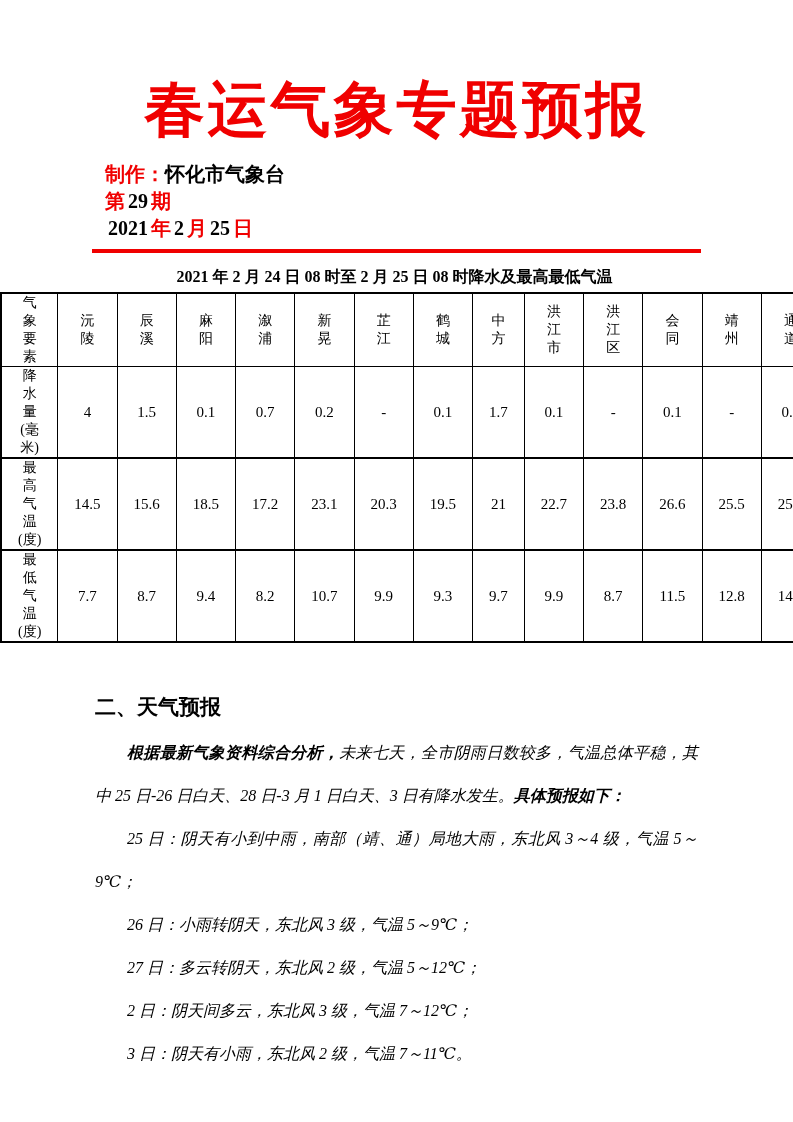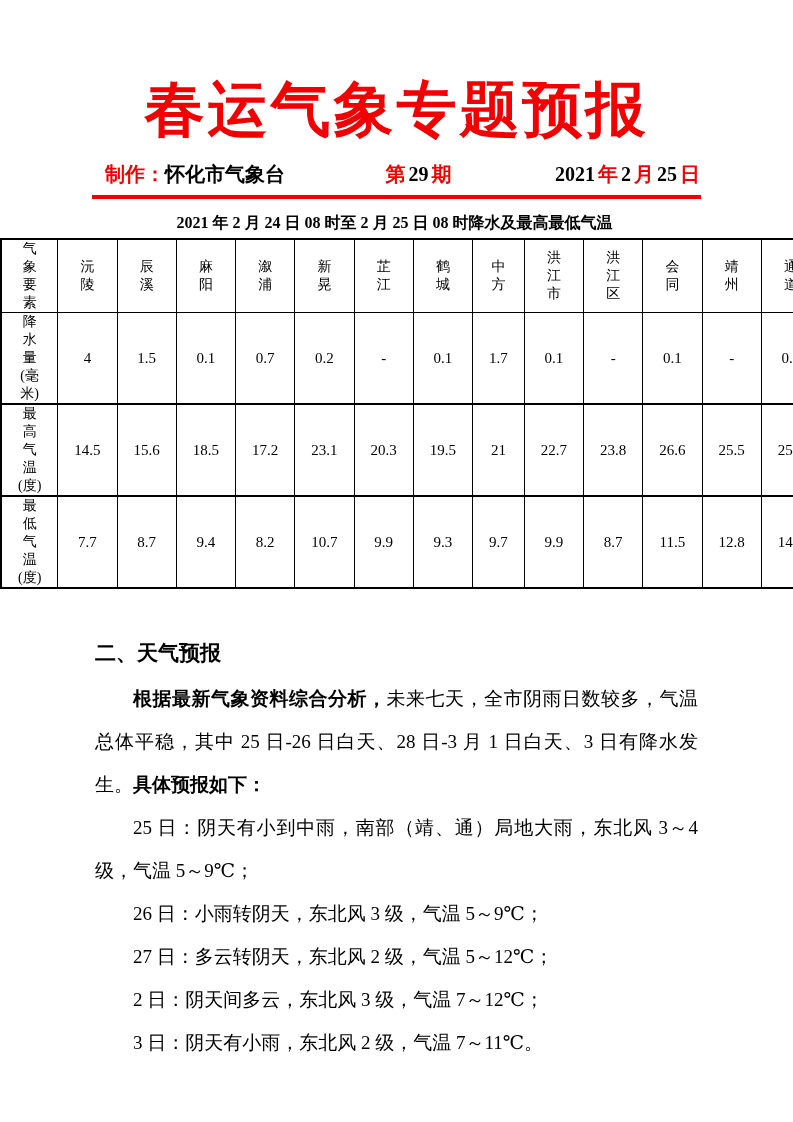--- a/index.html
+++ b/index.html
@@ -26,20 +26,21 @@
     white-space: nowrap;
   }
   .info-row {
     display: flex;
     justify-content: space-between;
     align-items: flex-start;
     margin: 16px 93px 0 105px;
     font-size: 20px;
     font-weight: 700;
     white-space: nowrap;
+    flex-direction: column;
   }
   .red-text { color: var(--red); }
   .black-text { color: #000; }
   .num-gap { padding: 0 3px; }
   .red-rule {
     border: none;
     border-top: 4px solid var(--red);
     margin: 7px 92px 0 92px;
   }
   .sec-heading {
@@ -68,24 +69,25 @@
     height: 31px;
     padding: 0 16px;
     font-weight: 400;
   }
   table.obs th { font-size: 14px; }
   table.obs td { font-size: 15px; }
   table.obs td.row-label { font-size: 14px; width: 98px; }
   table.obs tr.thick-top td { border-top-width: 2px; }
   .para {
     margin: 0 95px;
-    font-size: 19px;
+    font-size: 16px;
     line-height: 43px;
     text-align: justify;
     text-indent: 2em;
+    font-style: italic;
   }
   .para.intro { margin-top: 10px; }
   .para .bold { font-weight: 700; }
   .forecast-block { margin-top: 0; }
 </style>
 </head>
 <body>
 
 <div class="page">
 

